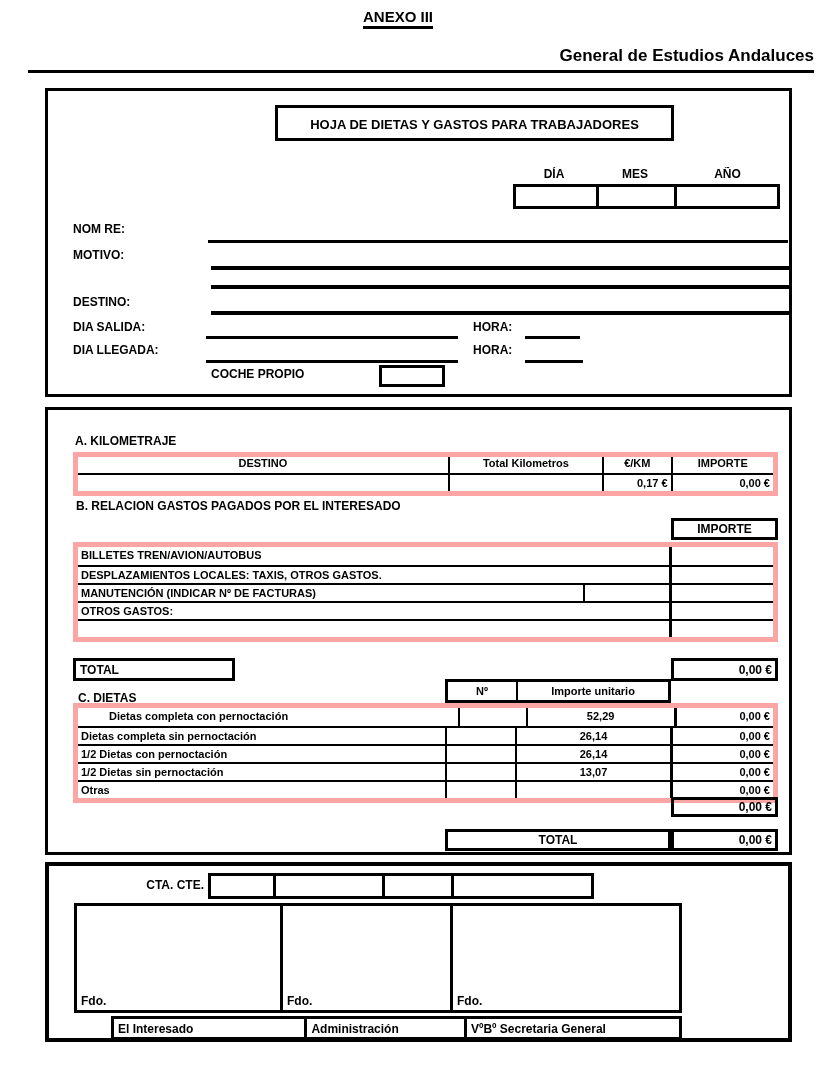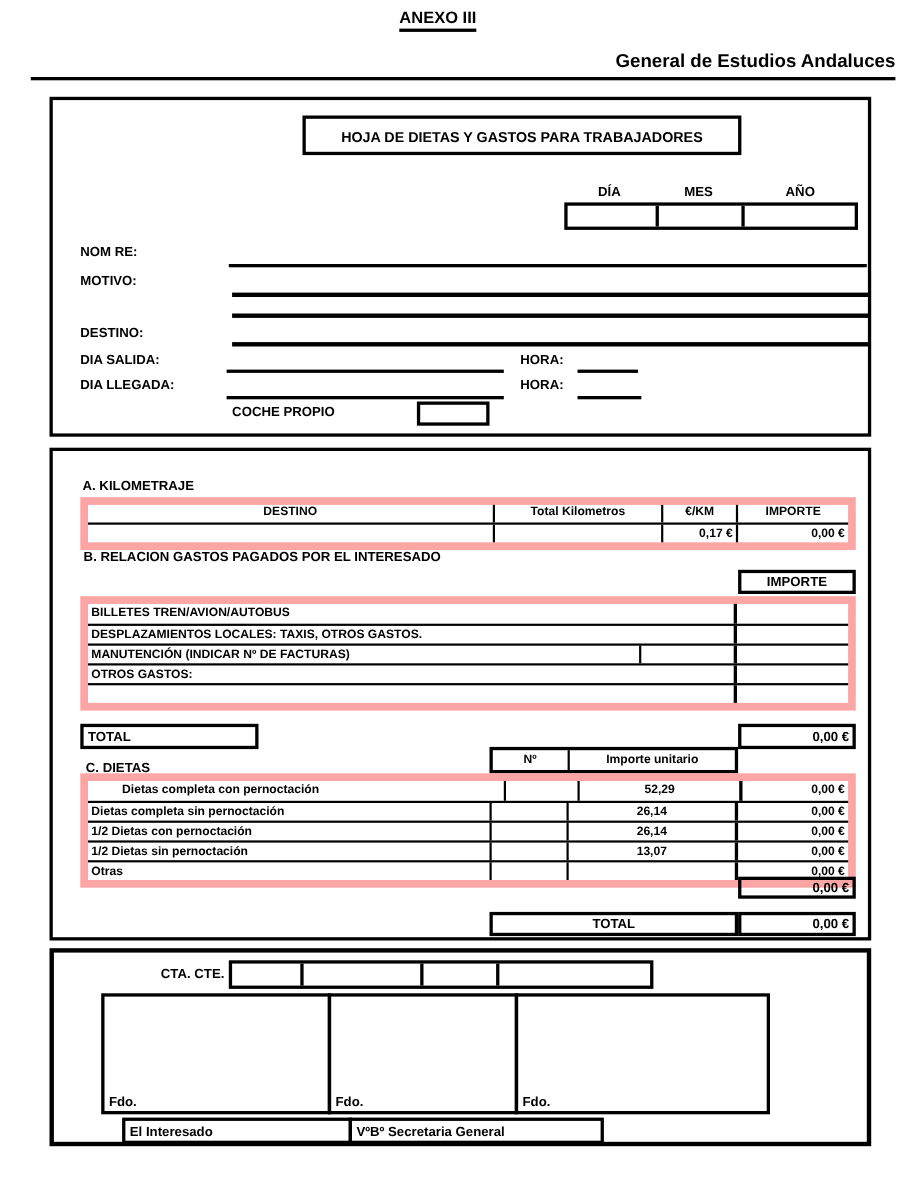--- a/index.html
+++ b/index.html
@@ -5,21 +5,21 @@
   html,body{margin:0;padding:0;background:#fff;}
   .page{position:relative;width:838px;height:1087px;background:#fff;
         font-family:"Liberation Sans",sans-serif;color:#000;font-weight:bold;overflow:hidden;}
   .abs{position:absolute;box-sizing:border-box;}
   .lbl{position:absolute;font-size:12px;white-space:nowrap;box-sizing:border-box;}
   .ln{position:absolute;background:#000;height:3px;}
   .bx{position:absolute;border:3px solid #000;box-sizing:border-box;}
   .flex{display:flex;}
   .cell{box-sizing:border-box;overflow:hidden;white-space:nowrap;}
   
-  .tbl{position:absolute;border:7px solid #fca5a5;box-sizing:border-box;}
+  .tbl{position:absolute;border:5px solid #fca5a5;box-sizing:border-box;}
   .trow{display:flex;border-top:2px solid #000;box-sizing:border-box;}
   .trow:first-child{border-top:0;}
   .hd{font-size:11px;text-align:center;}
   .num{font-size:11px;text-align:right;padding-right:3px;}
   .ctr{font-size:11px;text-align:center;}
   .rowlbl{font-size:11px;padding-left:3px;}
   .divL2{border-left:2px solid #000;}
   .divL3{border-left:3px solid #000;}
   .sigbox{border:3px solid #000;box-sizing:border-box;position:relative;}
   .sigcell{border:3px solid #000;box-sizing:border-box;font-size:12px;padding:3px 0 0 4px;overflow:hidden;white-space:nowrap;}
@@ -172,31 +172,32 @@
   <div class="bx" style="left:45px;top:862px;width:747px;height:180px;border-width:4px;">
 
     <div class="lbl" style="left:60px;top:12px;width:95px;text-align:right;">CTA. CTE.</div>
     <div class="abs flex" style="left:159px;top:7px;width:386px;height:26px;border:3px solid #000;">
       <div class="cell" style="width:62px;"></div>
       <div class="cell divL3" style="width:109px;"></div>
       <div class="cell divL3" style="width:69px;"></div>
       <div class="cell divL3" style="width:140px;"></div>
     </div>
 
-    <div class="abs flex" style="left:43px;top:37px;width:608px;height:110px;">
+    <div class="abs flex" style="left:25px;top:37px;width:608px;height:110px;">
       <div class="sigbox" style="width:209px;">
         <div class="lbl" style="left:4px;bottom:2px;">Fdo.</div>
       </div>
       <div class="sigbox" style="width:173px;margin-left:-3px;">
         <div class="lbl" style="left:4px;bottom:2px;">Fdo.</div>
       </div>
       <div class="sigbox" style="width:232px;margin-left:-3px;">
         <div class="lbl" style="left:4px;bottom:2px;">Fdo.</div>
       </div>
     </div>
 
     <div class="abs flex" style="left:25px;top:150px;width:608px;height:24px;padding-left:37px;">
       <div class="sigcell" style="width:209px;">El Interesado</div>
+      <div class="sigcell" style="width:173px;margin-left:-3px;">Administración</div>
       <div class="sigcell" style="width:232px;margin-left:-3px;">VºBº Secretaria General</div>
     </div>
   </div>
 
 </div>
 
 </body></html>

